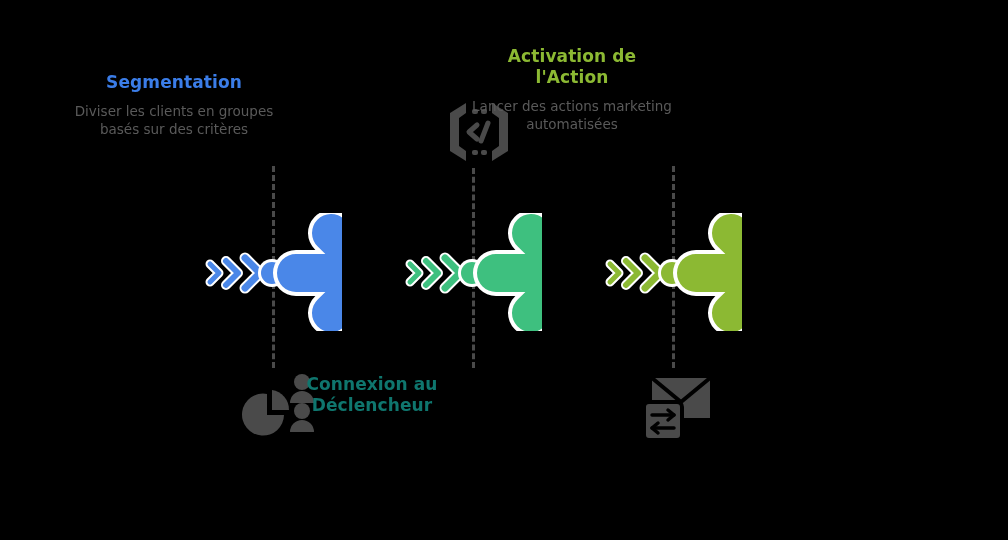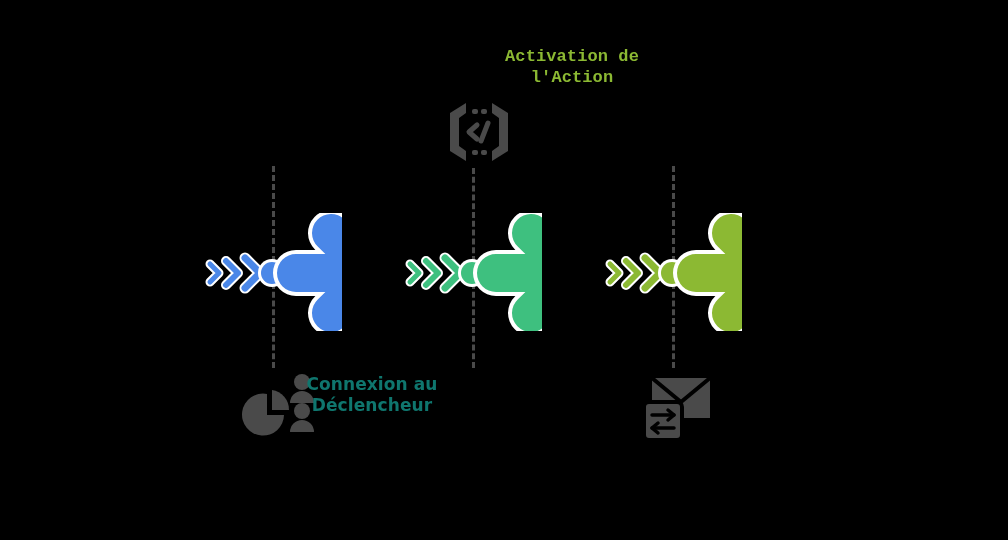--- a/index.html
+++ b/index.html
@@ -24,21 +24,21 @@
   }
 
   .step {
     position: absolute;
     top: 0;
     width: 336px;
     height: 540px;
   }
   .step-1 { left: 6px; }
   .step-2 { left: 206px; }
-  .step-3 { left: 406px; font-family: Liberation Mono, monospace; }
+  .step-3 { left: 406px; }
 
   
   .connector {
     position: absolute;
     width: 0;
     border-left: 3px dashed #4a4a4a;
   }
 
   
   .textblock {
@@ -76,20 +76,24 @@
   }
   .icon svg { display: block; }
 </style>
 </head>
 <body>
 
 <div id="stage">
 
   <div class="step step-1">
 
+    <div class="textblock" style="left:68px; top:72px;">
+      <div class="step-title" style="color:#3b7de8;">Segmentation</div>
+      <div class="step-desc">Diviser les clients en groupes basés sur des critères</div>
+    </div>
 
     <div class="connector" style="left:266px; top:166px; height:96px;"></div>
     <div class="connector" style="left:266px; top:283px; height:85px;"></div>
 
     <div class="arrow-row">
       <svg width="336" height="118" viewBox="0 0 336 118" aria-hidden="true">
         <g>
           <path d="M204 51 l9 9 -9 9" fill="none" stroke="#ffffff" stroke-width="9" stroke-linecap="round" stroke-linejoin="round"></path>
           <path d="M204 51 l9 9 -9 9" fill="none" stroke="#4a87e8" stroke-width="5" stroke-linecap="round" stroke-linejoin="round"></path>
           <path d="M220 48 l12 12 -12 12" fill="none" stroke="#ffffff" stroke-width="10" stroke-linecap="round" stroke-linejoin="round"></path>
@@ -165,20 +169,21 @@
 
     <div class="textblock" style="left:66px; top:374px;">
       <div class="step-title" style="color:#0f766e;">Connexion au Déclencheur</div>
     </div>
   </div>
 
   <div class="step step-3">
 
     <div class="textblock" style="left:66px; top:46px;">
       <div class="step-title" style="color:#8cb933;">Activation de l'Action</div>
+      <div class="step-desc">Lancer des actions marketing automatisées</div>
     </div>
 
     <div class="connector" style="left:266px; top:166px; height:96px;"></div>
     <div class="connector" style="left:266px; top:283px; height:85px;"></div>
 
     <div class="arrow-row">
       <svg width="336" height="118" viewBox="0 0 336 118" aria-hidden="true">
         <g>
           <path d="M204 51 l9 9 -9 9" fill="none" stroke="#ffffff" stroke-width="9" stroke-linecap="round" stroke-linejoin="round"></path>
           <path d="M204 51 l9 9 -9 9" fill="none" stroke="#8cb933" stroke-width="5" stroke-linecap="round" stroke-linejoin="round"></path>

